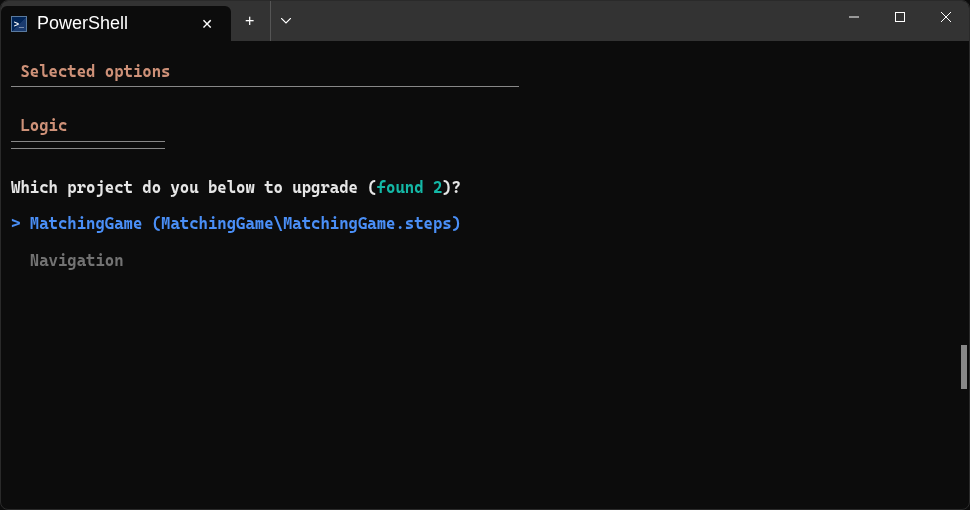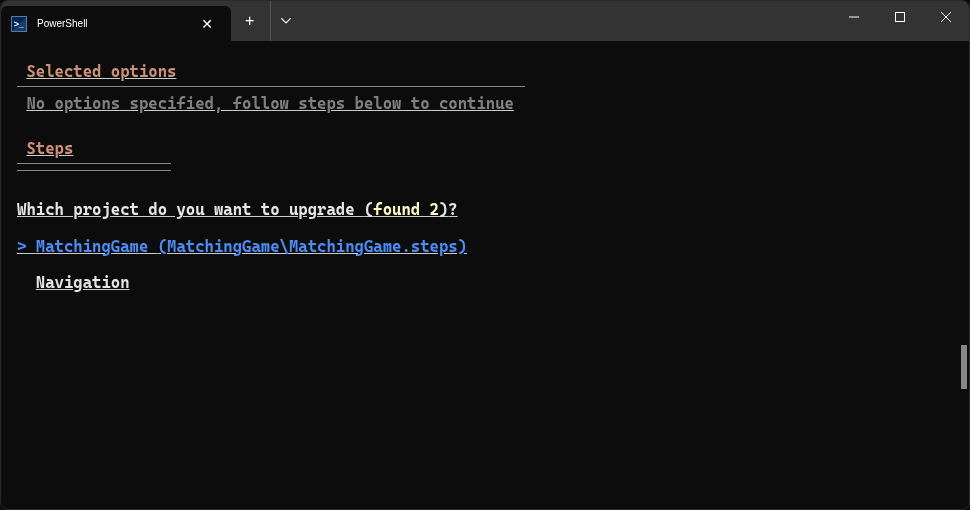--- a/index.html
+++ b/index.html
@@ -47,21 +47,21 @@
       justify-content: center;
       color: white;
       font-size: 9px;
       font-weight: bold;
       font-family: sans-serif;
       border: 1px solid #5a7a9e;
     }
     .tab-title {
       color: #ffffff;
       font-family: 'Segoe UI', sans-serif;
-      font-size: 10px;
+      font-size: 18px;
       flex: 1;
     }
     .tab-close {
       color: #ffffff;
       font-family: sans-serif;
       font-size: 14px;
       padding: 2px 6px;
       cursor: pointer;
     }
     .new-tab {
@@ -101,47 +101,46 @@
       justify-content: center;
       color: #ffffff;
       font-family: sans-serif;
       cursor: pointer;
     }
     .win-btn svg {
       width: 10px;
       height: 10px;
     }
     .terminal {
-      padding: 20px 10px 10px 16px;
+      padding: 20px 10px 10px 10px;
       height: calc(100% - 40px);
       position: relative;
       line-height: 1.4;
-      text-decoration: underline;
     }
     .section-header {
       color: #ce9178;
       font-weight: bold;
     }
     .section-rule {
       border: none;
       border-top: 1px solid #888;
       margin-top: 3px;
       margin-bottom: 6px;
     }
     .selected-rule { width: 508px; }
     .steps-rule { width: 154px; }
     .step-rule { width: 154px; }
     .muted {
       color: #808080;
       font-weight: bold;
     }
     .white { color: #e6e6e6; font-weight: bold; }
-    .teal { color: #fef9c3; font-weight: bold; }
+    .teal { color: #14b8a6; font-weight: bold; }
     .blue { color: #4a8ff7; font-weight: bold; }
-    .orange { color: #e5e5e5; font-weight: bold; }
+    .orange { color: #737373; font-weight: bold; }
     .prompt-caret { color: #4a8ff7; font-weight: bold; }
     .spacer { height: 22px; }
     .spacer-sm { height: 14px; }
     .line { white-space: pre; }
     .scrollbar {
       position: absolute;
       right: 2px;
       top: 304px;
       width: 6px;
       height: 44px;
@@ -183,31 +182,30 @@
           <line x1="0" y1="0" x2="10" y2="10" stroke="#fff" stroke-width="1"></line>
           <line x1="10" y1="0" x2="0" y2="10" stroke="#fff" stroke-width="1"></line>
         </svg>
     </div>
   </div>
 </div>
 
 <div class="terminal">
   <div class="line"><span class="indent1"></span><span class="section-header">Selected options</span></div>
   <hr class="section-rule selected-rule">
-  <div class="line"><span class="indent1"></span><span class="muted">No options specified, follow steps below to continue</span></div>
 
   <div class="spacer"></div>
 
-  <div class="line"><span class="indent1"></span><span class="section-header">Steps</span></div>
+  <div class="line"><span class="indent1"></span><span class="section-header">Logic</span></div>
   <hr class="section-rule steps-rule">
   <hr class="section-rule step-rule">
 
   <div class="spacer"></div>
 
-  <div class="line"><span class="white">Which project do you want to upgrade </span><span class="white">(</span><span class="teal">found 2</span><span class="white">)</span><span class="white">?</span></div>
+  <div class="line"><span class="white">Which project do you below to upgrade </span><span class="white">(</span><span class="teal">found 2</span><span class="white">)</span><span class="white">?</span></div>
 
   <div class="spacer-sm"></div>
 
   <div class="line"><span class="prompt-caret">&gt; </span><span class="blue">MatchingGame </span><span class="blue">(MatchingGame\MatchingGame.steps)</span></div>
 
   <div class="spacer-sm"></div>
 
   <div class="line"><span class="indent"></span><span class="orange">Navigation</span></div>
 
   <div class="scrollbar"></div>

